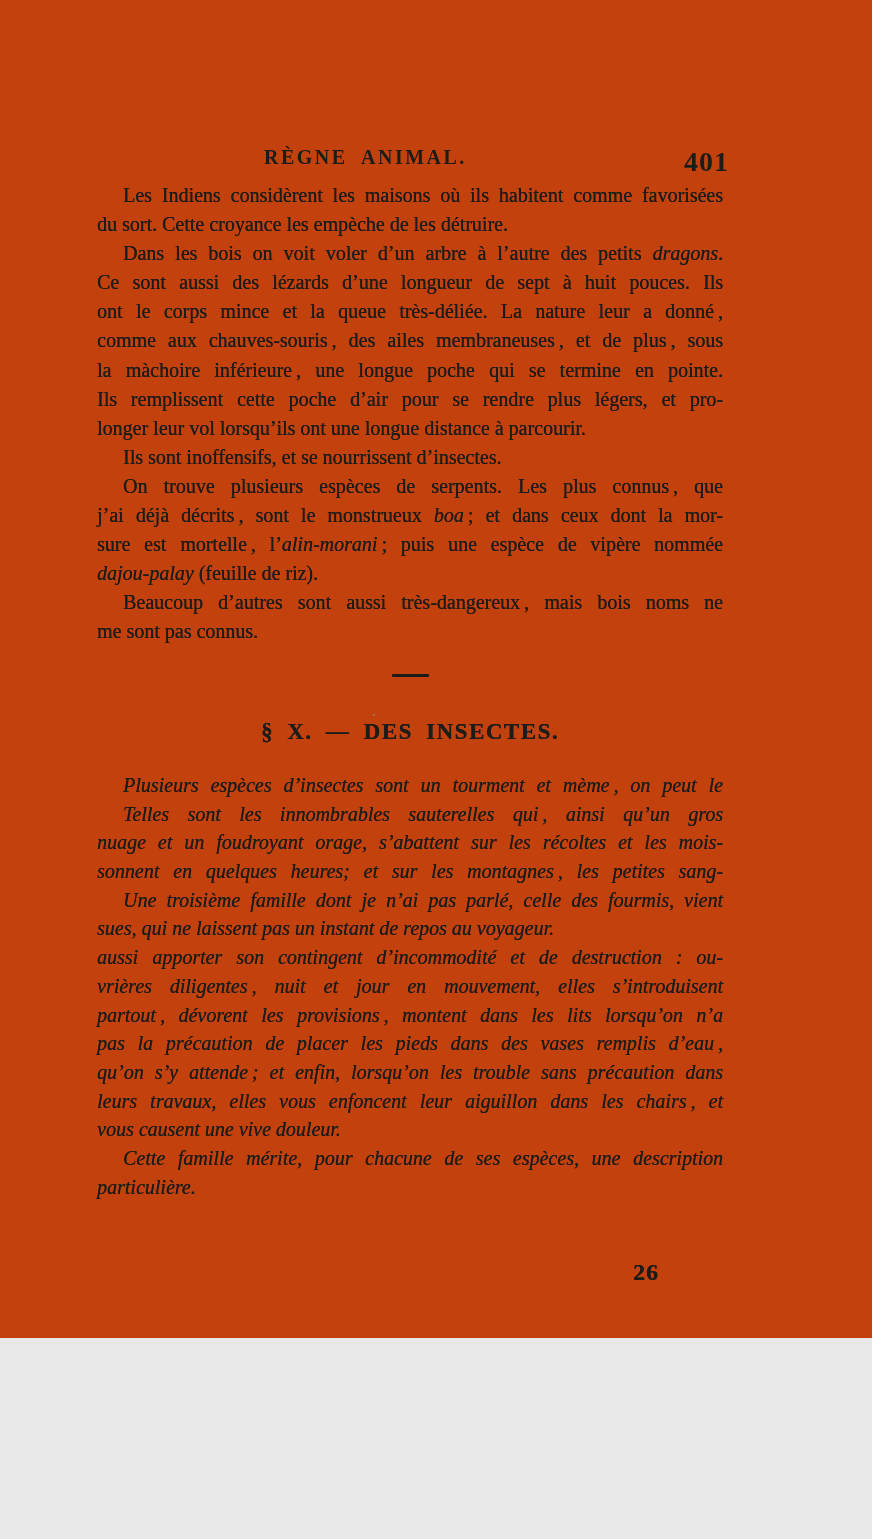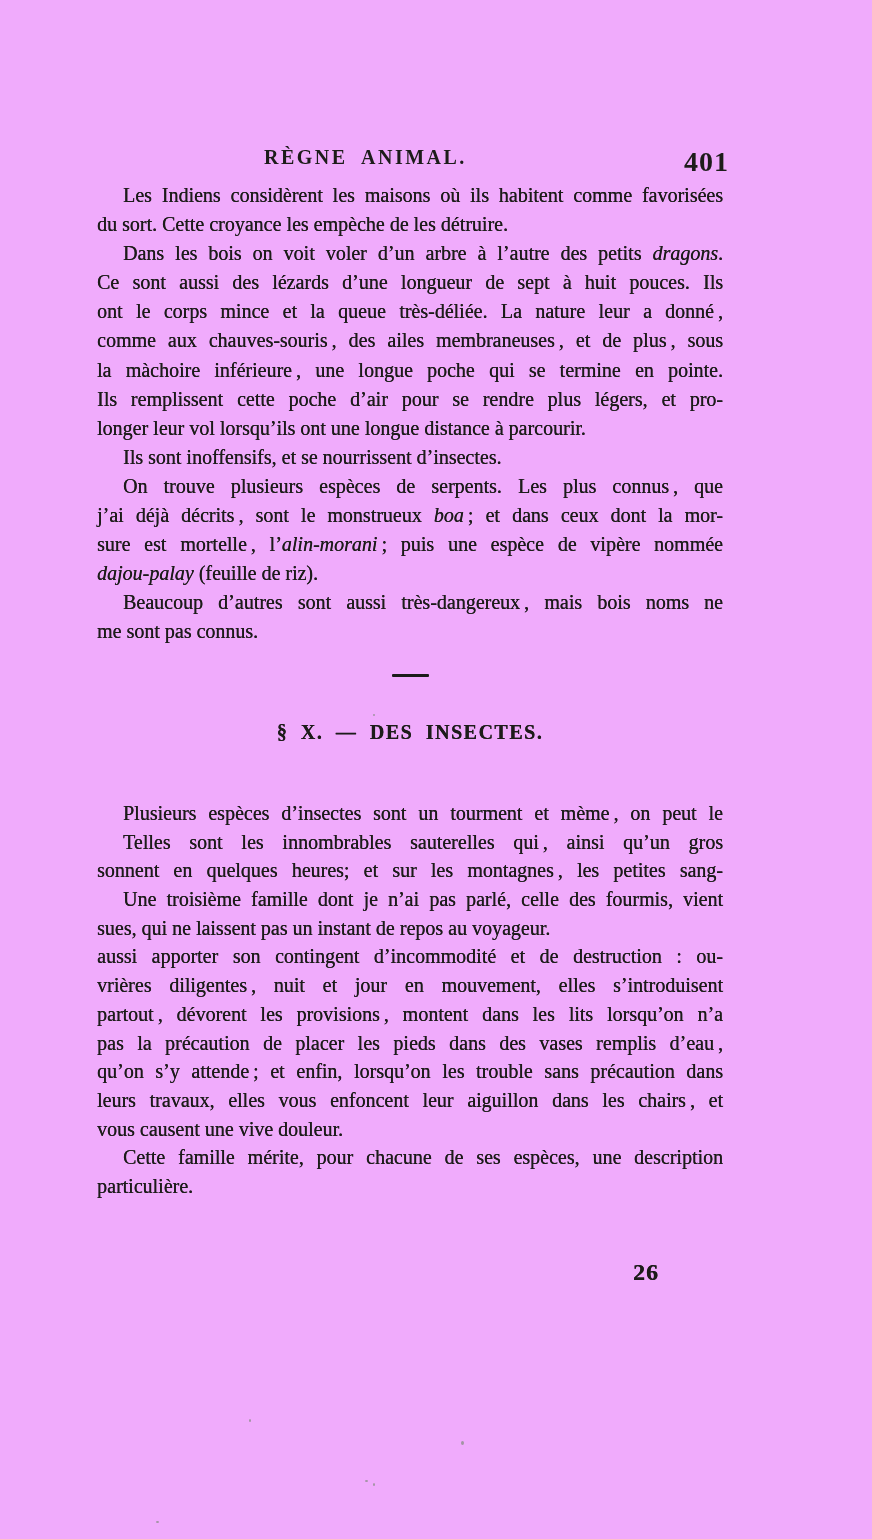--- a/index.html
+++ b/index.html
@@ -1,19 +1,19 @@
 <!DOCTYPE html>
 <html><head>
 <meta charset="utf-8">
 <style>
   html,body{margin:0;padding:0;background:#e8e8e8;}
   .page{
     position:relative;
-    width:872px;height:1539px;
-    background:#f0abfc;
+    width:872px;height:1338px;
+    background:#c2410c;
     font-family:"Liberation Serif","DejaVu Serif",serif;
     color:#1d1c1a;
     overflow:hidden;
   }
   
   .running-title{
     position:absolute;left:264px;top:146px;
     font-size:20px;font-weight:700;letter-spacing:2.5px;word-spacing:7px;
     white-space:nowrap;
   }
@@ -25,32 +25,32 @@
   .doc{
     position:absolute;left:97px;top:181px;width:626px;
     font-size:20px;
     text-shadow:0.25px 0 0 currentColor;
   }
   .line{
     text-align:justify;text-align-last:justify;
     white-space:nowrap;
     line-height:29.1px;height:29.1px;
   }
-  .line.s2{line-height:28.7px;height:28.7px;}
+  .line.s2{line-height:28.7px;height:28.7px;font-style:italic;}
   .line.first{text-indent:26px;}
   .line.last{text-align-last:left;}
   .line .i{font-style:italic;}
   .divider{
     width:37px;height:3.5px;background:#1b1b19;border-radius:1px;
     margin:27px auto 0 auto;
   }
   .heading{
-    margin-top:40px;margin-bottom:52px;
+    margin-top:40px;margin-bottom:24px;
     text-align:center;text-align-last:center;
-    font-size:20px;font-weight:700;letter-spacing:1.5px;word-spacing:6px;
+    font-size:23px;font-weight:700;letter-spacing:1.5px;word-spacing:6px;
     line-height:30px;height:30px;white-space:nowrap;
     text-shadow:0.25px 0 0 currentColor;
   }
   .signature{
     position:absolute;left:633px;top:1259px;
     font-size:24px;font-weight:700;letter-spacing:1px;
     text-shadow:0.25px 0 0 currentColor;
   }
   .speck{position:absolute;background:#8f8f8c;border-radius:50%;opacity:.8;}
 </style>
@@ -75,20 +75,21 @@
       <div class="line s1 first"><span>On trouve plusieurs espèces de serpents. Les plus connus , que</span></div>
       <div class="line s1"><span>j’ai déjà décrits , sont le monstrueux </span><span class="i">boa</span><span> ; et dans ceux dont la mor-</span></div>
       <div class="line s1"><span>sure est mortelle , l’</span><span class="i">alin-morani</span><span> ; puis une espèce de vipère nommée</span></div>
       <div class="line s1 last"><span class="i">dajou-palay</span><span> (feuille de riz).</span></div>
       <div class="line s1 first"><span>Beaucoup d’autres sont aussi très-dangereux , mais bois noms ne</span></div>
       <div class="line s1 last"><span>me sont pas connus.</span></div>
       <div class="divider"></div>
       <div class="heading">§ X. — DES INSECTES.</div>
       <div class="line s2 first"><span>Plusieurs espèces d’insectes sont un tourment et mème , on peut le</span></div>
       <div class="line s2 first"><span>Telles sont les innombrables sauterelles qui , ainsi qu’un gros</span></div>
+      <div class="line s2"><span>nuage et un foudroyant orage, s’abattent sur les récoltes et les mois-</span></div>
       <div class="line s2"><span>sonnent en quelques heures; et sur les montagnes , les petites sang-</span></div>
       <div class="line s2 first"><span>Une troisième famille dont je n’ai pas parlé, celle des fourmis, vient</span></div>
       <div class="line s2 last"><span>sues, qui ne laissent pas un instant de repos au voyageur.</span></div>
       <div class="line s2"><span>aussi apporter son contingent d’incommodité et de destruction : ou-</span></div>
       <div class="line s2"><span>vrières diligentes , nuit et jour en mouvement, elles s’introduisent</span></div>
       <div class="line s2"><span>partout , dévorent les provisions , montent dans les lits lorsqu’on n’a</span></div>
       <div class="line s2"><span>pas la précaution de placer les pieds dans des vases remplis d’eau ,</span></div>
       <div class="line s2"><span>qu’on s’y attende ; et enfin, lorsqu’on les trouble sans précaution dans</span></div>
       <div class="line s2"><span>leurs travaux, elles vous enfoncent leur aiguillon dans les chairs , et</span></div>
       <div class="line s2 last"><span>vous causent une vive douleur.</span></div>

